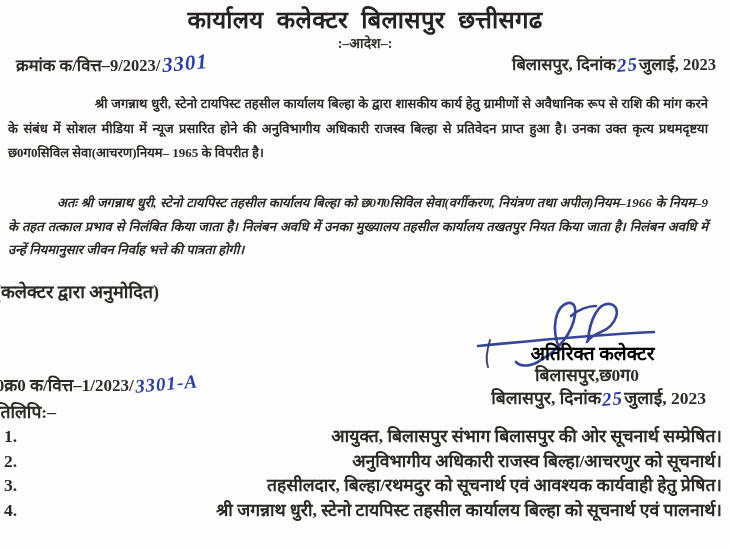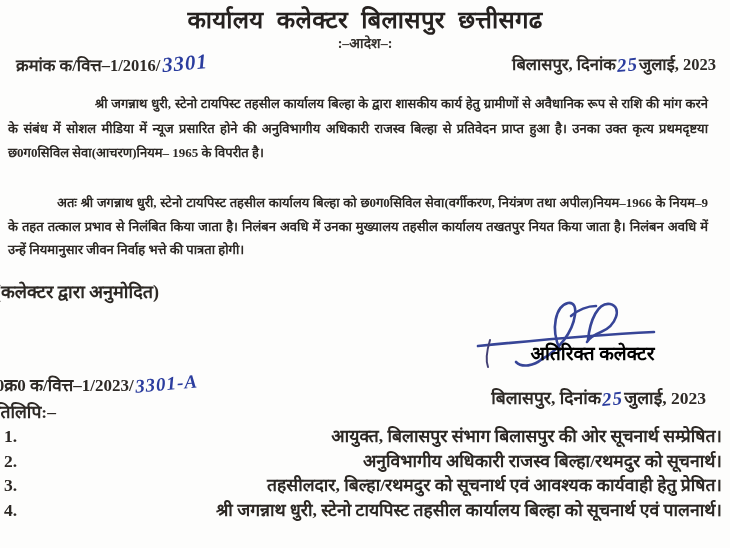--- a/index.html
+++ b/index.html
@@ -37,21 +37,21 @@
   }
   .hw-big{font-size:21px;top:-1px;margin-left:2px;}
   .hw-date{font-size:19px;top:1px;margin:0 1px;}
   .body-para{
     position:absolute;left:8px;right:22px;
     text-align:justify;
     font-size:13px;line-height:24.5px;
     color:#2c2824;
   }
   .para1{top:92px;text-indent:87px;}
-  .para2{top:191px;text-indent:49px;line-height:23.5px;}
+  .para2{top:191px;text-indent:49px;line-height:23.5px;font-style:italic;}
   .approved-note{
     position:absolute;top:279px;left:-5px;
     font-size:18px;color:#2c2824;
   }
   .sig-svg{position:absolute;left:468px;top:294px;}
   .sig-designation{
     position:absolute;top:340px;left:480px;width:225px;
     text-align:center;font-size:19px;color:#000000;
   }
   .sig-office{
@@ -86,21 +86,21 @@
 <body>
 
 <div class="page">
 
   <div class="doc-title">कार्यालय कलेक्टर बिलासपुर छत्तीसगढ</div>
 
   <div class="order-heading">:–आदेश–:</div>
 
   <div class="ref-row">
     <div>
-      <span>क्रमांक क/वित्त–1/2016/</span><span class="hw hw-big">3301</span>
+      <span>क्रमांक क/वित्त–9/2023/</span><span class="hw hw-big">3301</span>
     </div>
     <div>
       <span>बिलासपुर, दिनांक</span><span class="hw hw-date">25</span><span>जुलाई, 2023</span>
     </div>
   </div>
 
   <div class="body-para para1">श्री जगन्नाथ धुरी, स्टेनो टायपिस्ट तहसील कार्यालय बिल्हा के द्वारा शासकीय कार्य हेतु ग्रामीणों से अवैधानिक रूप से राशि की मांग करने के संबंध में सोशल मीडिया में न्यूज प्रसारित होने की अनुविभागीय अधिकारी राजस्व बिल्हा से प्रतिवेदन प्राप्त हुआ है। उनका उक्त कृत्य प्रथमदृष्टया छ0ग0सिविल सेवा(आचरण)नियम– 1965 के विपरीत है।</div>
 
   <div class="body-para para2">अतः श्री जगन्नाथ धुरी, स्टेनो टायपिस्ट तहसील कार्यालय बिल्हा को छ0ग0सिविल सेवा(वर्गीकरण, नियंत्रण तथा अपील)नियम–1966 के नियम–9 के तहत तत्काल प्रभाव से निलंबित किया जाता है। निलंबन अवधि में उनका मुख्यालय तहसील कार्यालय तखतपुर नियत किया जाता है। निलंबन अवधि में उन्हें नियमानुसार जीवन निर्वाह भत्ते की पात्रता होगी।</div>
 
@@ -112,39 +112,40 @@
       <path d="M92,56 C 82,34 88,12 100,9 C 112,7 108,30 96,46 C 89,55 82,61 74,65"></path>
       <path d="M74,65 C 66,72 54,74 48,68"></path>
       <path d="M120,46 C 122,26 130,8 142,10 C 155,13 148,32 133,38 C 126,41 121,44 119,48"></path>
       <path d="M103,22 C 110,16 120,12 128,12"></path>
       <path d="M22,46 C 19,56 17,65 20,73" stroke="#343069" stroke-width="2"></path>
     </g>
   </svg>
 
   <div class="sig-designation">अतिरिक्त कलेक्टर</div>
 
+  <div class="sig-office">बिलासपुर,छ0ग0</div>
 
   <div class="sig-date">
     <span>बिलासपुर, दिनांक</span><span class="hw hw-date">25</span><span>जुलाई, 2023</span>
   </div>
 
   <div class="endorse-ref">
     <span>पृ0क्र0  क/वित्त–1/2023/</span><span class="hw hw-ref">3301-A</span>
   </div>
 
   <div class="copy-label">प्रतिलिपि:–</div>
 
   <div class="copies">
     <div class="copy-item">
       <span class="copy-num">1.</span>
       <span class="copy-text">आयुक्त, बिलासपुर संभाग बिलासपुर की ओर सूचनार्थ सम्प्रेषित।</span>
     </div>
     <div class="copy-item">
       <span class="copy-num">2.</span>
-      <span class="copy-text">अनुविभागीय अधिकारी राजस्व बिल्हा/रथमदुर को सूचनार्थ।</span>
+      <span class="copy-text">अनुविभागीय अधिकारी राजस्व बिल्हा/आचरणुर को सूचनार्थ।</span>
     </div>
     <div class="copy-item">
       <span class="copy-num">3.</span>
       <span class="copy-text">तहसीलदार, बिल्हा/रथमदुर को सूचनार्थ एवं आवश्यक कार्यवाही हेतु प्रेषित।</span>
     </div>
     <div class="copy-item">
       <span class="copy-num">4.</span>
       <span class="copy-text">श्री जगन्नाथ धुरी, स्टेनो टायपिस्ट तहसील कार्यालय बिल्हा को सूचनार्थ एवं पालनार्थ।</span>
     </div>
   </div>

